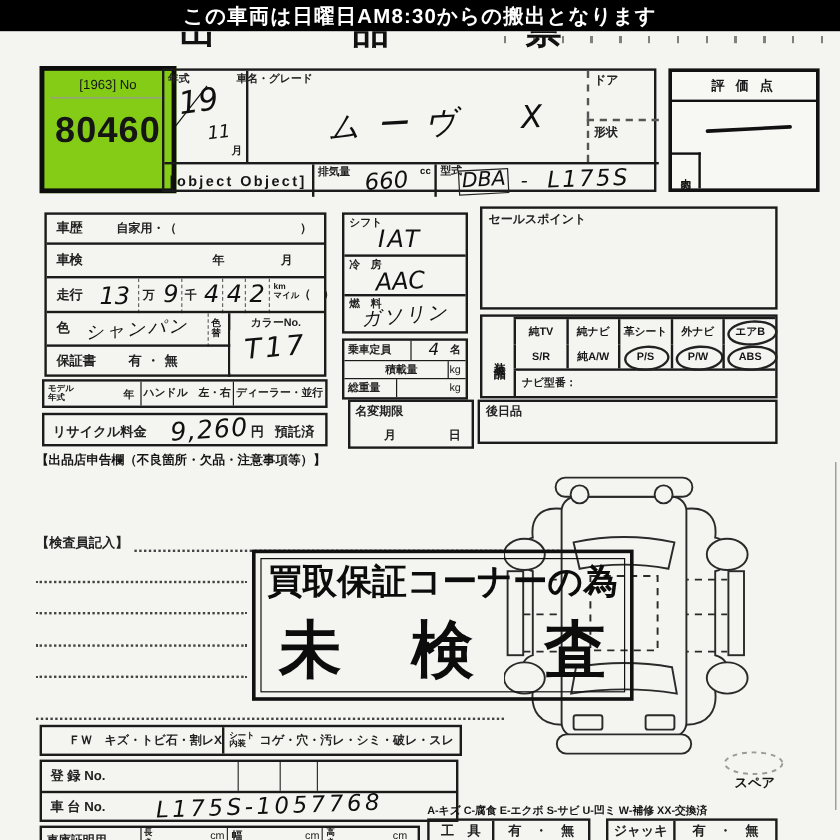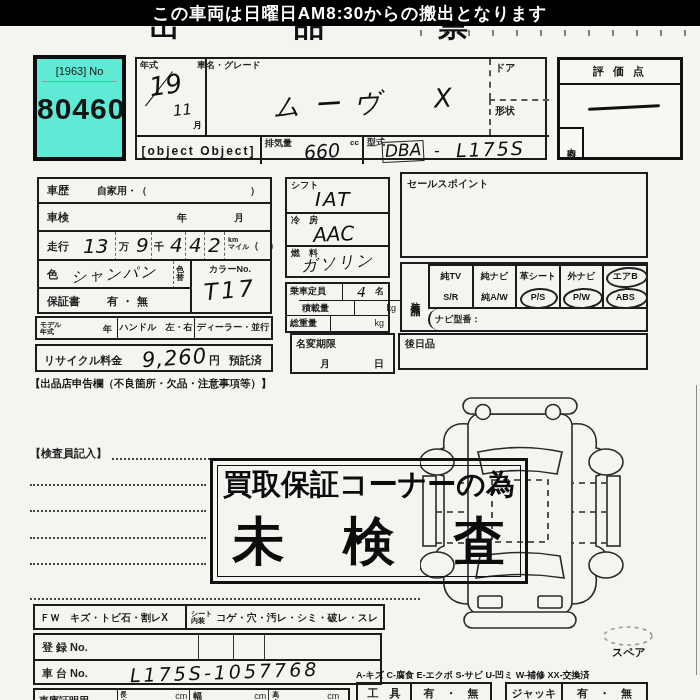--- a/index.html
+++ b/index.html
@@ -27,21 +27,21 @@
 <div class="abs" style="left:0;top:0;width:700px;height:26px;background:#000;color:#fff;display:flex;align-items:center;justify-content:center;">
   <span style="font-size:17px;font-weight:bold;letter-spacing:1px;">この車両は日曜日AM8:30からの搬出となります</span>
 </div>
 
 <div class="abs clip" style="left:150px;top:26px;width:400px;height:15px;">
   <div style="margin-top:-20px;font-size:30px;font-weight:bold;letter-spacing:42px;color:#111;white-space:nowrap;">出　品　票</div>
 </div>
 <div class="abs" style="left:420px;top:30px;width:272px;height:6px;opacity:.55;
             background:repeating-linear-gradient(90deg,#222 0 2px,transparent 2px 24px);"></div>
 
-<div class="abs" style="left:33px;top:55px;width:93px;height:106px;border:4px solid #0d0d0d;background:#5eead4;">
+<div class="abs" style="left:33px;top:55px;width:114px;height:106px;border:4px solid #0d0d0d;background:#84cc16;">
   <div style="text-align:center;font-size:11px;padding-top:6px;border-bottom:1px solid #999;padding-bottom:4px;margin:0 5px;">[1963] No</div>
   <div style="text-align:center;font-size:30px;font-weight:bold;letter-spacing:1px;margin-top:10px;">80460</div>
 </div>
 
 <div class="abs bx" style="left:135px;top:57px;width:412px;height:103px;">
 
   <div class="abs" style="left:0;top:0;width:70px;height:76px;border-right:2px solid #1b1b1b;">
     <span class="lbl9 abs" style="left:3px;top:2px;">年式</span>
     <span class="hw abs" style="left:12px;top:13px;font-size:26px;transform:rotate(-8deg);">19</span>
     <span class="abs" style="left:18px;top:18px;width:34px;height:44px;border-left:1.5px solid #111;transform:rotate(38deg);"></span>
@@ -158,21 +158,21 @@
     <span class="hw abs" style="left:14px;top:8px;font-size:16px;letter-spacing:2px;transform:rotate(-5deg);">ガソリン</span>
   </div>
 </div>
 
 <div class="abs bx" style="left:285px;top:282px;width:105px;height:51px;">
   <div class="abs" style="left:0;top:0;width:101px;height:16px;display:flex;">
     <span class="lbl9" style="width:52px;border-right:1.5px solid #1b1b1b;padding:3px 0 0 3px;">乗車定員</span>
     <span class="hw" style="font-size:14px;padding:1px 0 0 14px;">4</span>
     <span class="lbl9" style="margin-left:auto;padding:3px 4px 0 0;">名</span>
   </div>
-  <div class="abs" style="left:12px;top:16px;width:101px;height:15px;border-top:1.5px solid #1b1b1b;display:flex;">
+  <div class="abs" style="left:0;top:16px;width:101px;height:15px;border-top:1.5px solid #1b1b1b;display:flex;padding-left:31px;">
     <span class="lbl9" style="width:52px;border-right:1.5px solid #1b1b1b;padding:3px 0 0 3px;">積載量</span>
     <span class="lbl9" style="margin-left:auto;padding:3px 4px 0 0;font-weight:normal;">kg</span>
   </div>
   <div class="abs" style="left:0;top:31px;width:101px;height:16px;border-top:1.5px solid #1b1b1b;display:flex;gap:43px;">
     <span class="lbl9" style="width:52px;border-right:1.5px solid #1b1b1b;padding:3px 0 0 3px;">総重量</span>
     <span class="lbl9" style="margin-left:auto;padding:3px 4px 0 0;font-weight:normal;">kg</span>
   </div>
 </div>
 
 <div class="abs bx" style="left:400px;top:172px;width:248px;height:86px;">
@@ -216,21 +216,21 @@
       <div class="eq-cell" style="flex:1;">
           <span>P/W</span>
         <span class="circle-mark" style="left:2px;top:1px;width:36px;height:17px;transform:rotate(-3deg);"></span>
         </div>
       <div class="eq-cell" style="flex:1;">
           <span>ABS</span>
         <span class="circle-mark" style="left:2px;top:1px;width:38px;height:17px;transform:rotate(-3deg);"></span>
         </div>
     </div>
     <div style="display:flex;height:22px;border-top:2px solid #1b1b1b;align-items:center;">
-      <span class="lbl9" style="padding-left:5px;border-left:2px solid #1b1b1b;height:100%;display:flex;align-items:center;flex:1;border-radius:10px;">ナビ型番：</span>
+      <span class="lbl9" style="padding-left:5px;border-left:2px solid #1b1b1b;height:100%;display:flex;align-items:center;flex:1;">ナビ型番：</span>
     </div>
   </div>
 </div>
 
 <div class="abs bx" style="left:35px;top:316px;width:238px;height:24px;display:flex;">
   <div style="width:80px;border-right:1.5px solid #1b1b1b;position:relative;">
     <span class="abs stack" style="left:3px;top:3px;font-size:7px;">
       <span>モデル</span>
       <span>年式</span>
     </span>
@@ -310,21 +310,21 @@
 </div>
 <span class="abs" style="left:612px;top:645px;font-size:11px;font-weight:bold;">スペア</span>
 
 <div class="abs" style="left:210px;top:458px;width:318px;height:126px;border:3px solid #111;outline:1.5px solid #111;outline-offset:-8px;
             display:flex;flex-direction:column;align-items:center;justify-content:center;background:transparent;z-index:5;">
   <span style="font-size:29px;font-weight:bold;letter-spacing:0px;white-space:nowrap;color:#0c0c0c;">買取保証コーナーの為</span>
   <span style="font-size:52px;font-weight:bold;letter-spacing:22px;margin-top:2px;padding-left:22px;white-space:nowrap;color:#0c0c0c;">未 検 査</span>
 </div>
 
 <div class="abs bx" style="left:33px;top:604px;width:352px;height:26px;display:flex;">
-  <div style="width:145px;border-right:2px solid #1b1b1b;display:flex;align-items:center;padding-left:5px;">
+  <div style="width:145px;border-right:2px solid #1b1b1b;display:flex;align-items:center;padding-left:5px;justify-content:flex-end;">
     <span class="lbl">ＦＷ　キズ・トビ石・割レX</span>
   </div>
   <div style="flex:1;display:flex;align-items:center;padding-left:4px;">
     <span class="stack" style="margin-right:4px;">
       <span>シート</span>
       <span>内装</span>
     </span>
     <span class="lbl">コゲ・穴・汚レ・シミ・破レ・スレ</span>
   </div>
 </div>

